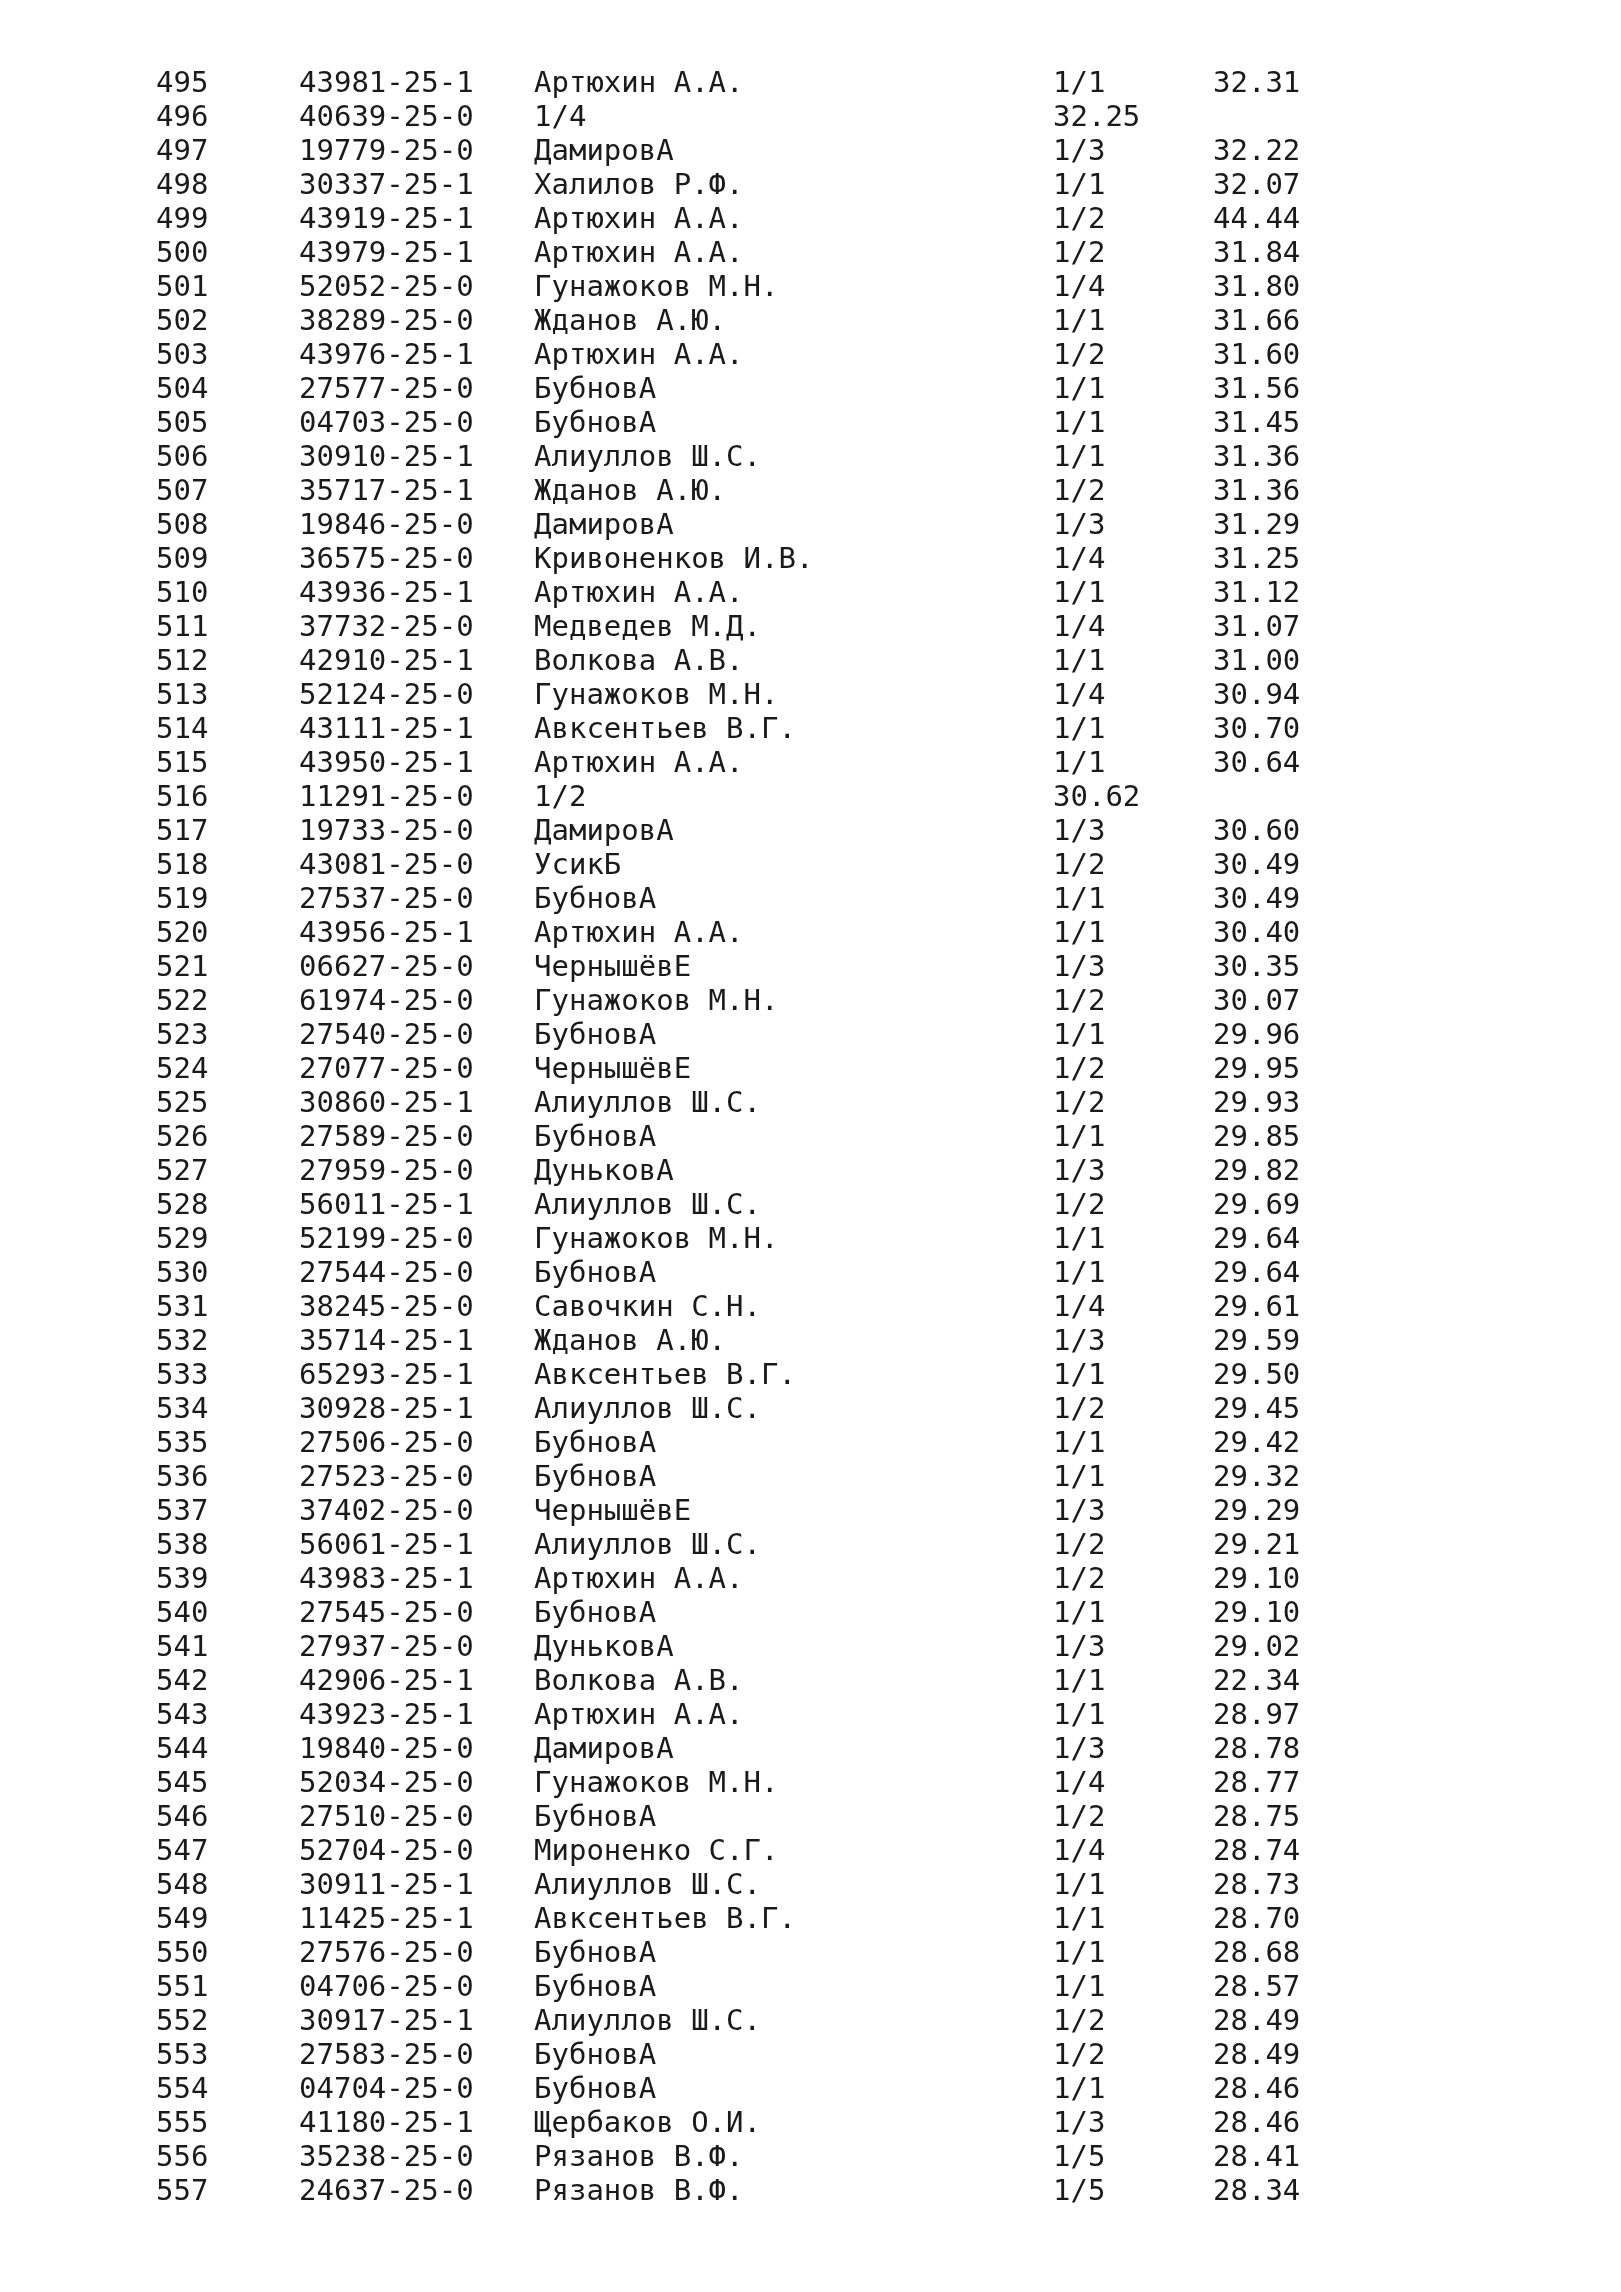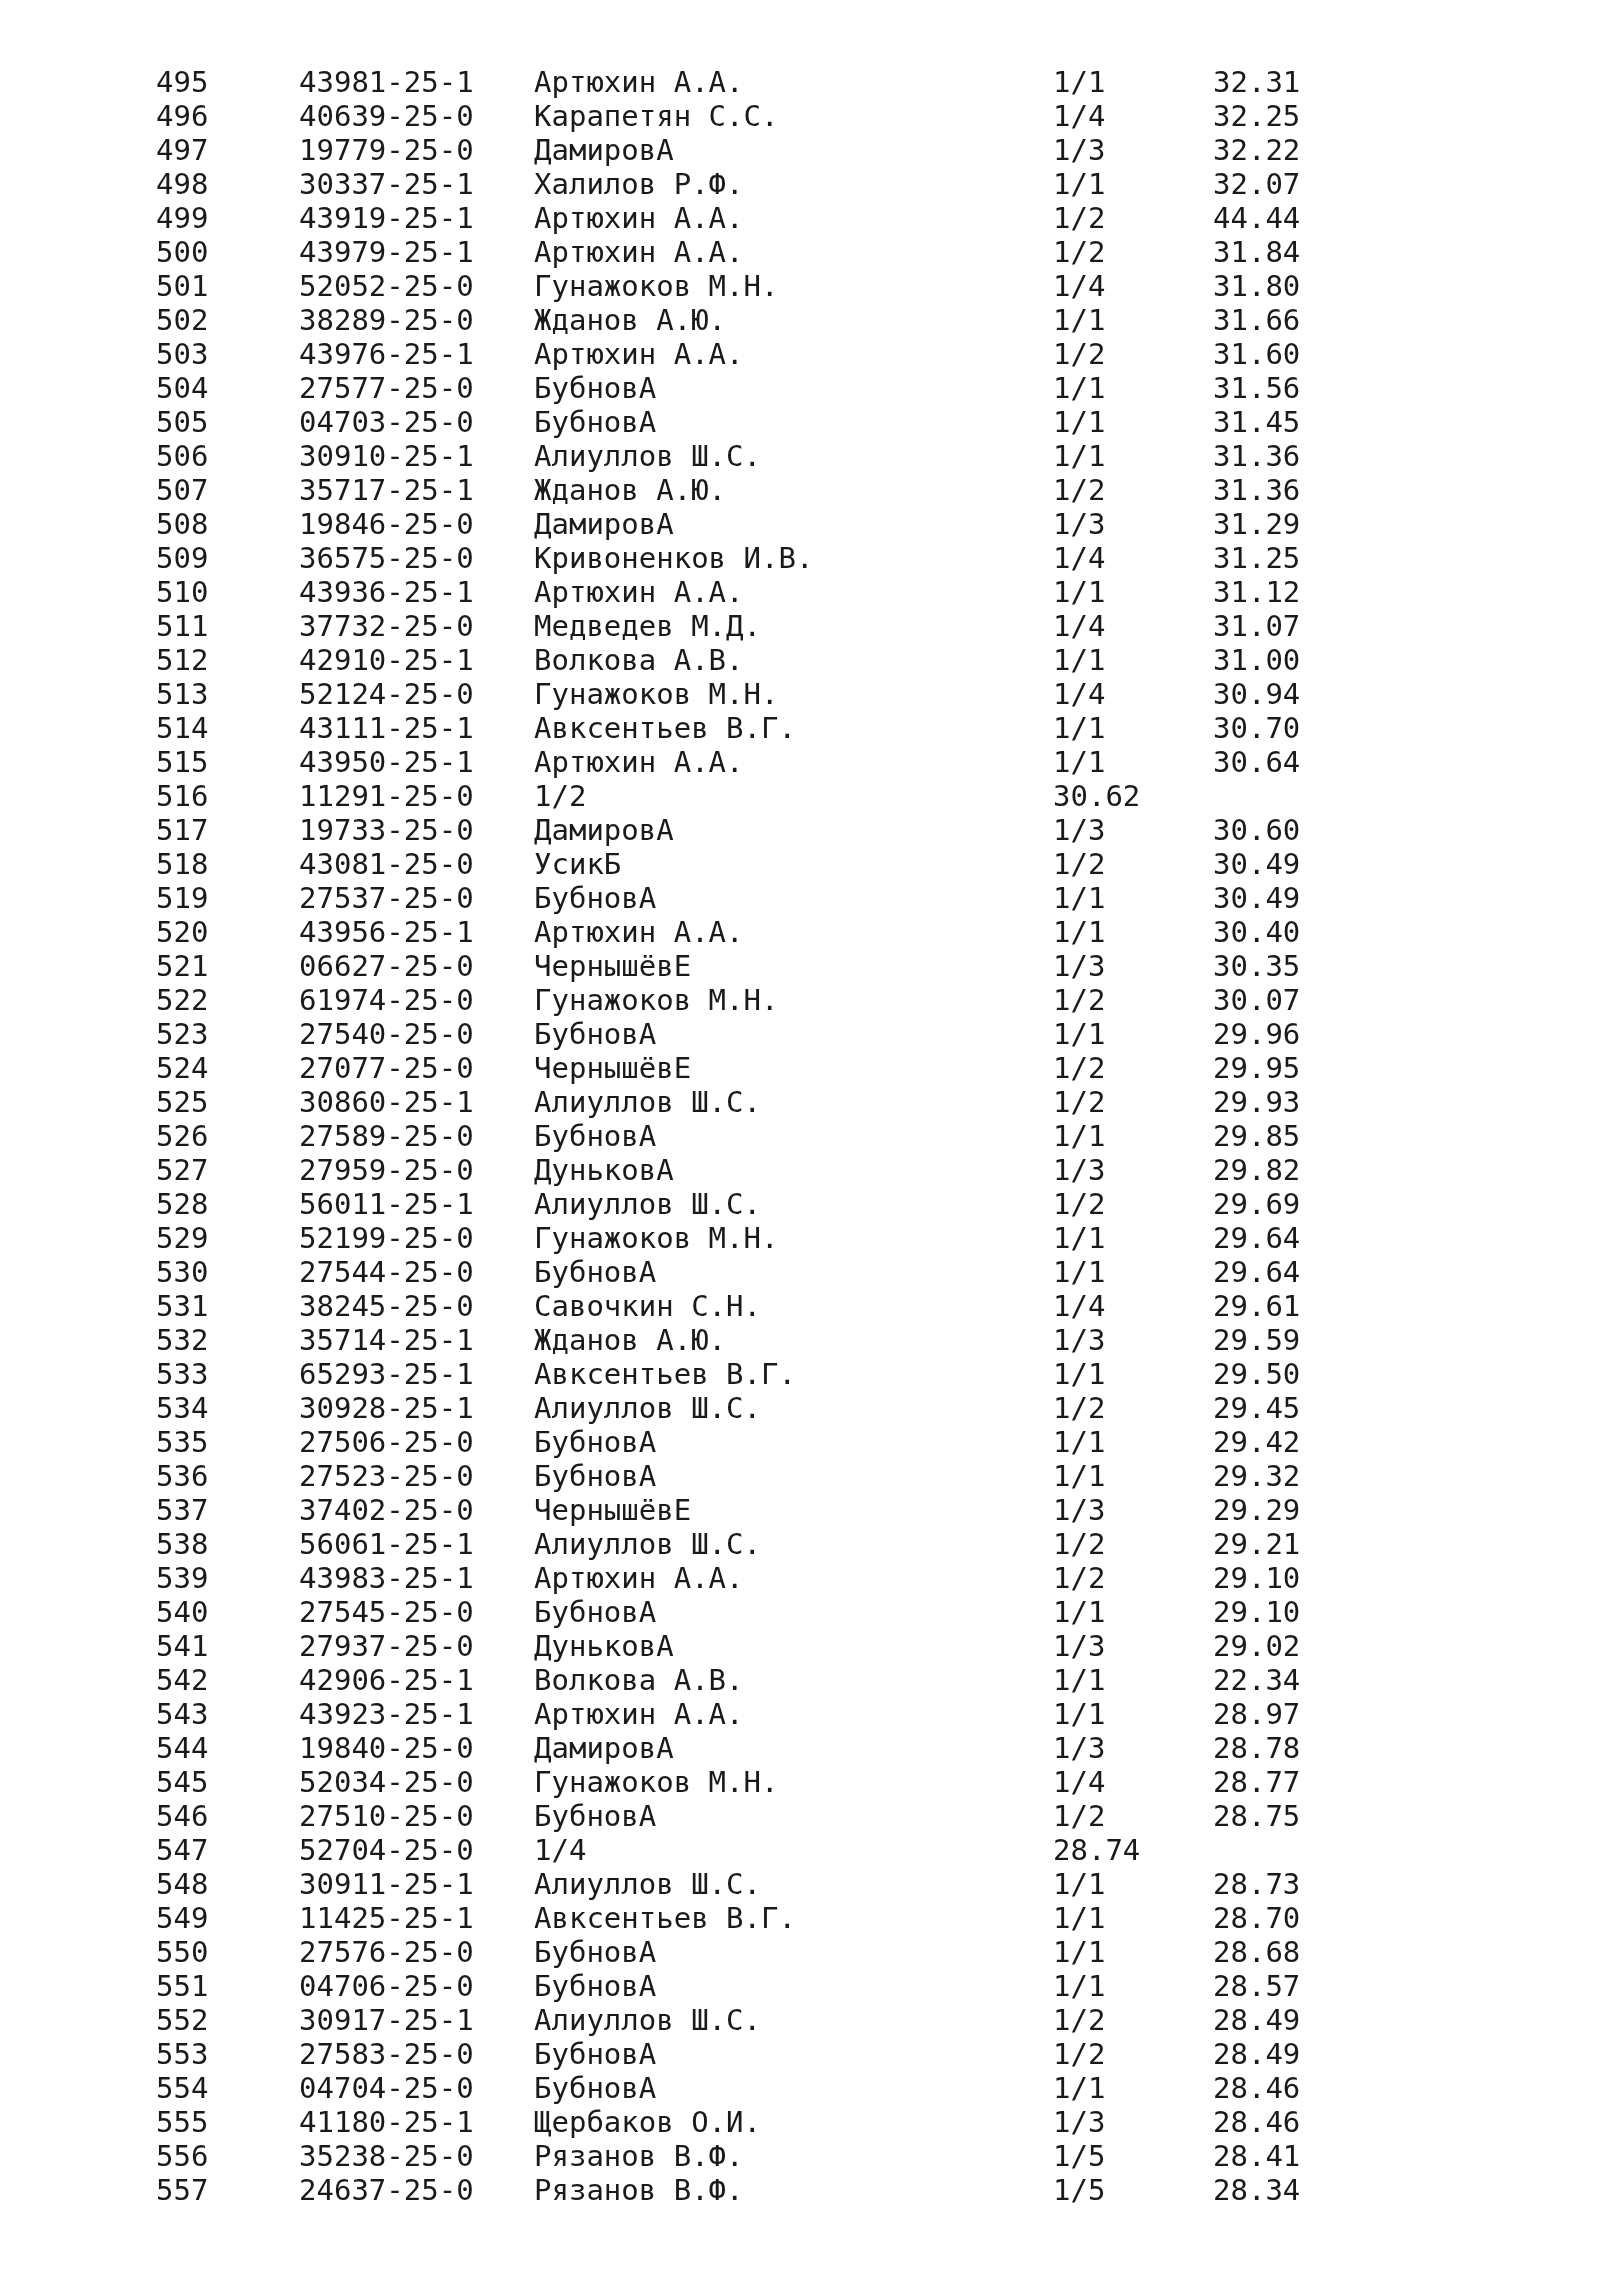--- a/index.html
+++ b/index.html
@@ -48,21 +48,20 @@
     <span class="c num">495</span>
     <span class="c id">43981-25-1</span>
     <span class="c name">Артюхин А.А.</span>
     <span class="c frac">1/1</span>
     <span class="c val">32.31</span>
   </div>
 
   <div class="row">
     <span class="c num">496</span>
     <span class="c id">40639-25-0</span>
-    <span class="c name">Карапетян С.С.</span>
     <span class="c frac">1/4</span>
     <span class="c val">32.25</span>
   </div>
 
   <div class="row">
     <span class="c num">497</span>
     <span class="c id">19779-25-0</span>
     <span class="c name">ДамировА</span>
     <span class="c frac">1/3</span>
     <span class="c val">32.22</span>
@@ -455,20 +454,21 @@
     <span class="c num">546</span>
     <span class="c id">27510-25-0</span>
     <span class="c name">БубновА</span>
     <span class="c frac">1/2</span>
     <span class="c val">28.75</span>
   </div>
 
   <div class="row">
     <span class="c num">547</span>
     <span class="c id">52704-25-0</span>
+    <span class="c name">Мироненко С.Г.</span>
     <span class="c frac">1/4</span>
     <span class="c val">28.74</span>
   </div>
 
   <div class="row">
     <span class="c num">548</span>
     <span class="c id">30911-25-1</span>
     <span class="c name">Алиуллов Ш.С.</span>
     <span class="c frac">1/1</span>
     <span class="c val">28.73</span>

